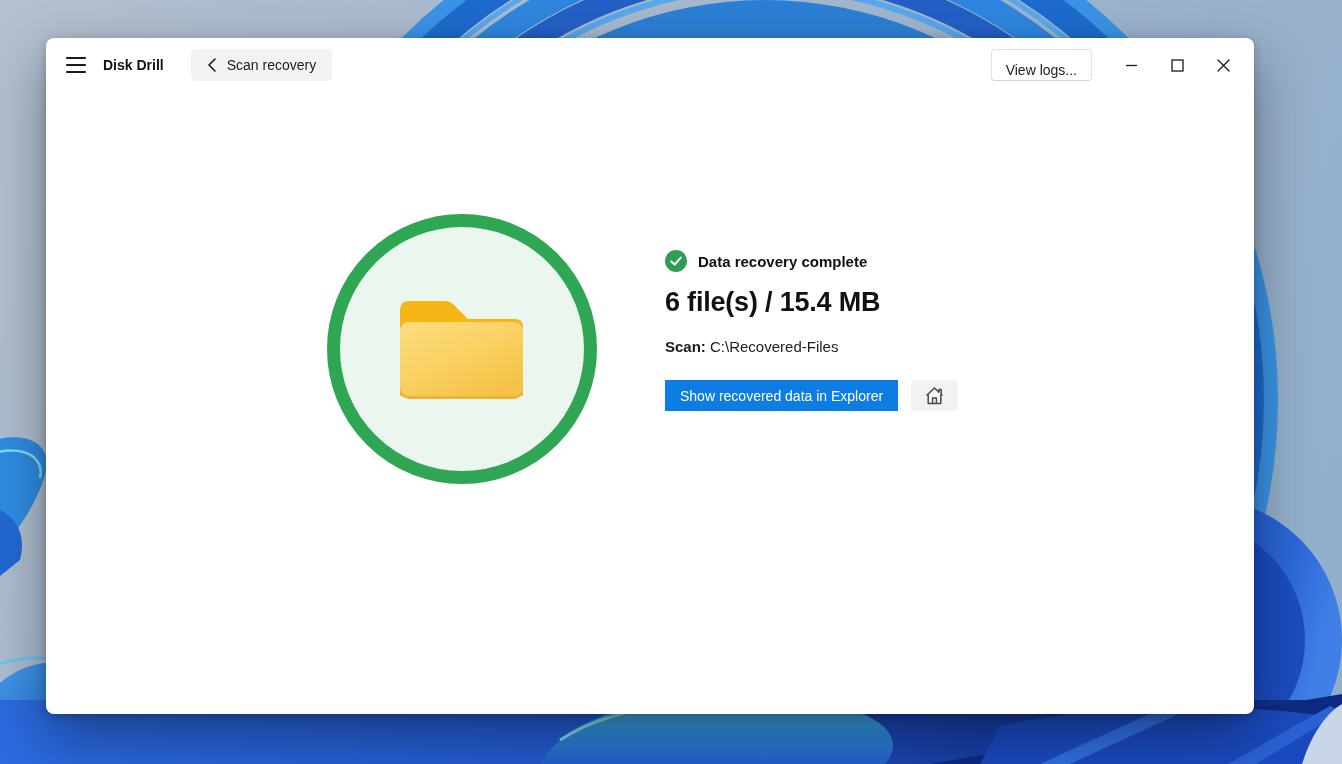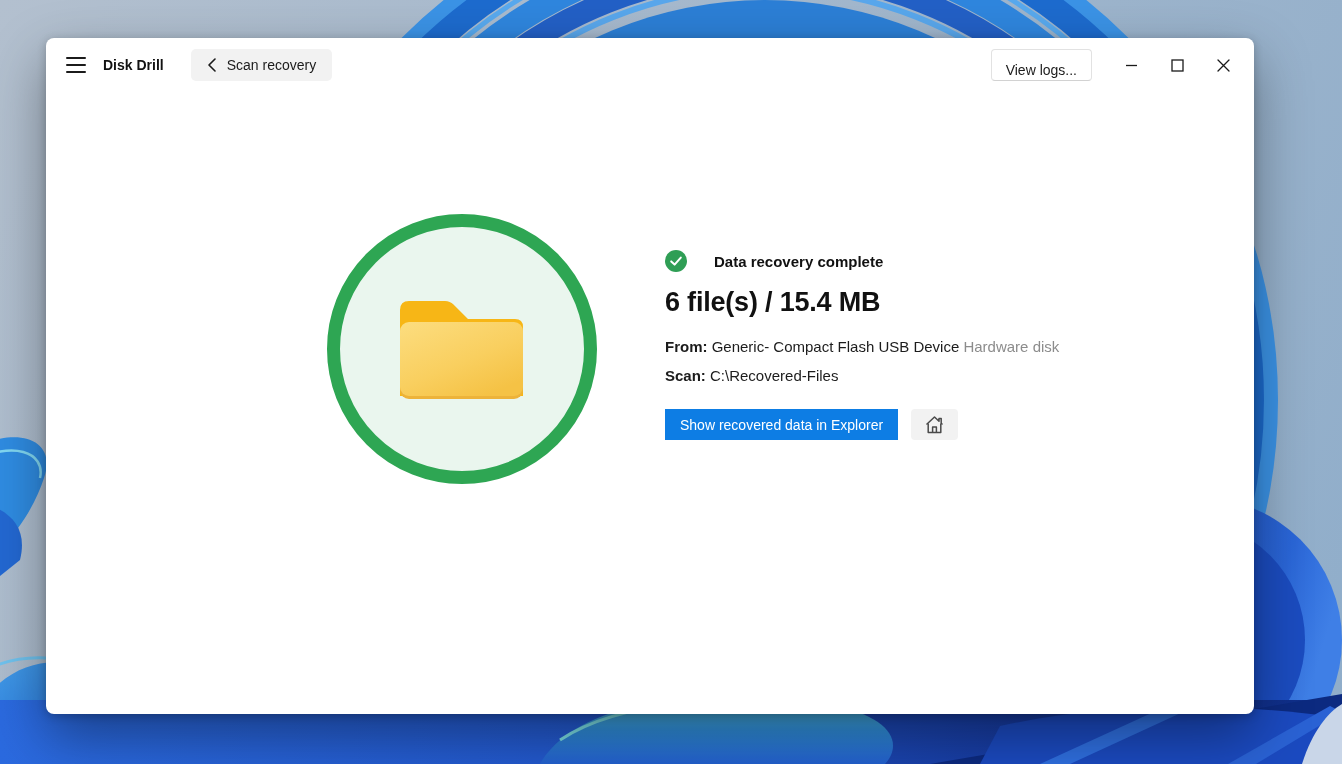--- a/index.html
+++ b/index.html
@@ -40,21 +40,21 @@
     background:transparent; border:none; cursor:pointer; color:#1a1a1a; }
 
   
   .big-circle {
     position:absolute; left:281px; top:176px; width:270px; height:270px; border-radius:50%;
     border:13px solid var(--success,#2ea653); background:var(--success-bg,#eaf6ee);
     display:flex; align-items:center; justify-content:center;
   }
   .info { position:absolute; left:619px; top:212px; width:480px; }
   .status-row { display:flex; align-items:center; gap:11px; }
-  .status-text { font-size:15px; font-weight:700; color:#111111;margin-left:16px; }
+  .status-text { font-size:15px; font-weight:700; color:#111111; }
   .summary { font-size:27px; font-weight:700; color:#111111; margin-top:15px; letter-spacing:-0.2px; }
   .meta { margin-top:14px; font-size:15px; color:#1c1c1c; line-height:29px; }
   .meta .lbl { font-weight:700; }
   .meta .gray { color:#8c8c8c; }
   .actions { margin-top:19px; display:flex; gap:13px; align-items:center; }
   .primary-btn {
     height:31px; padding:0 15px; background:var(--accent,#0d7de4); color:#ffffff;
     border:none; border-radius:0; font-family:inherit; font-size:14px; cursor:pointer;
   }
   .home-btn {
@@ -191,25 +191,20 @@
         <circle cx="11" cy="11" r="11" fill="#2f9e55"></circle>
         <path d="M6.2 11.4 L9.6 14.6 L15.8 7.6" fill="none" stroke="#ffffff" stroke-width="2" stroke-linecap="round" stroke-linejoin="round"></path>
       </svg>
       <span class="status-text">Data recovery complete</span>
     </div>
 
     <div class="summary">6 file(s) / 15.4 MB</div>
 
     <div class="meta">
       <div>
-        <span class="lbl">From:</span>
-        <span>Generic- Compact Flash USB Device</span>
-        <span class="gray">Hardware disk</span>
-      </div>
-      <div>
         <span class="lbl">Scan:</span>
         <span>C:\Recovered-Files</span>
       </div>
     </div>
 
     <div class="actions">
       <button class="primary-btn">Show recovered data in Explorer</button>
       <button class="home-btn" aria-label="home">
         <svg width="21" height="20" viewBox="0 0 21 20" fill="none">
           <path d="M2.5 9.5 L10.5 2 L15 6.2 L15 3.5 L17.2 3.5 L17.2 8.3 L18.5 9.5" stroke="#4a4a4a" stroke-width="1.5" stroke-linejoin="round"></path>

